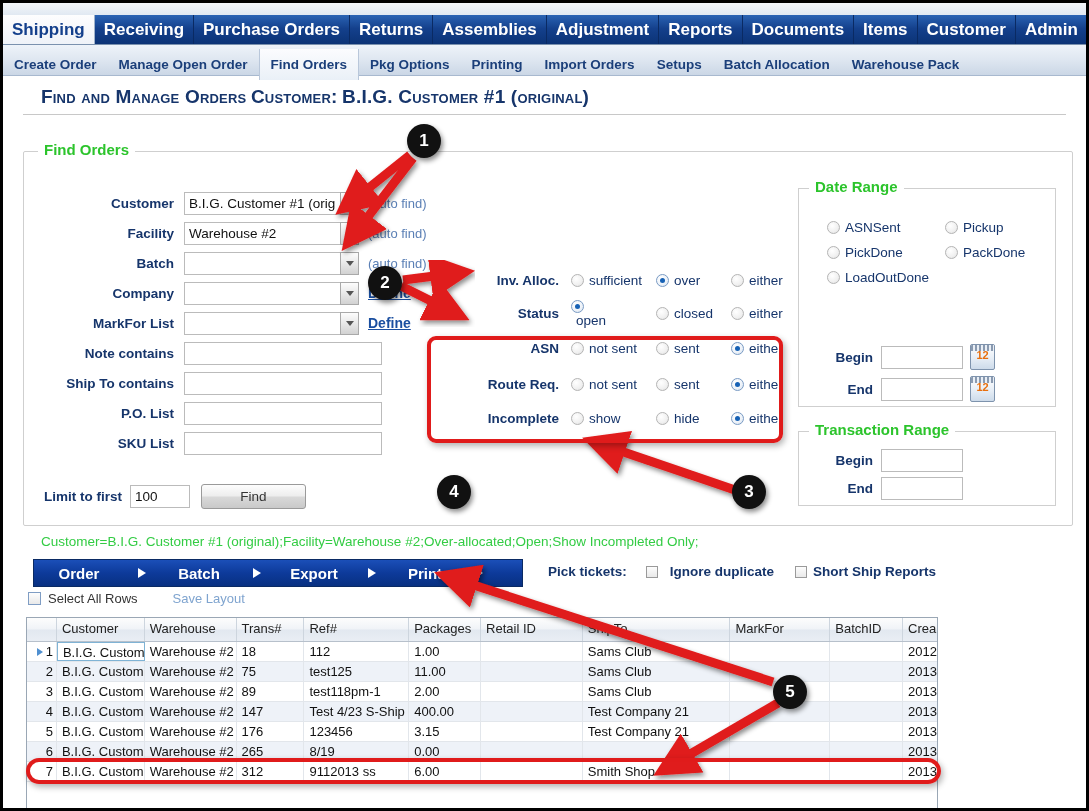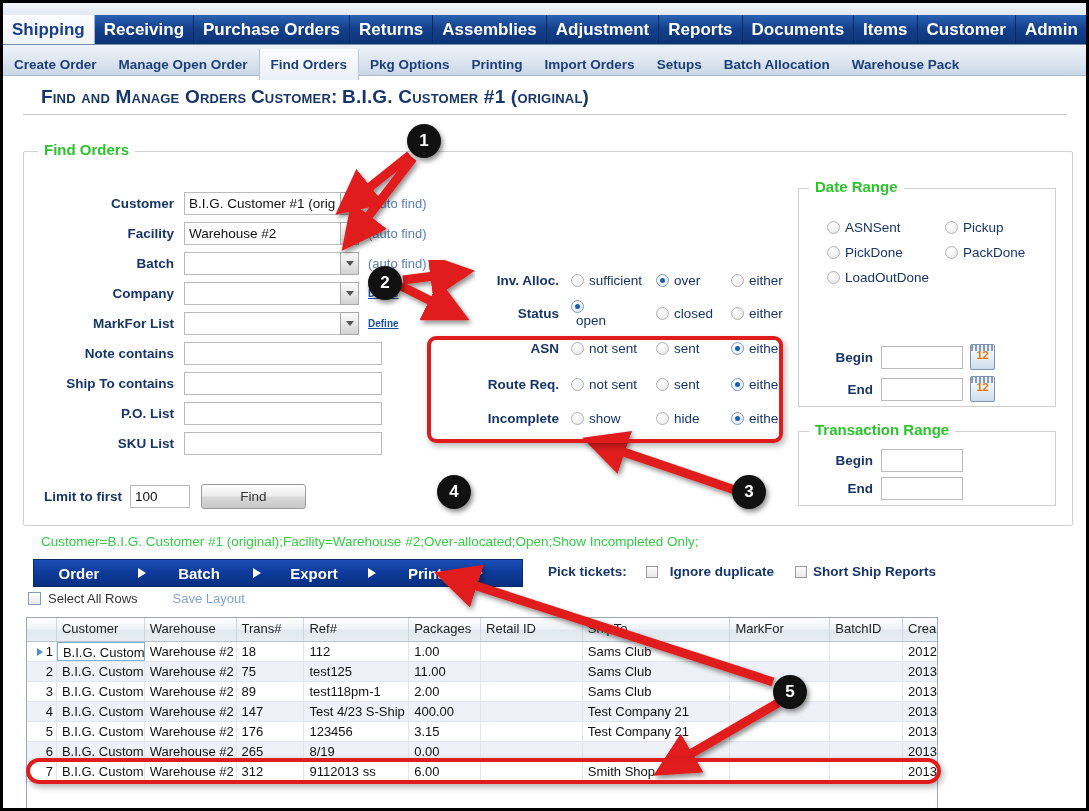--- a/index.html
+++ b/index.html
@@ -72,21 +72,21 @@
   }
   .combowrap{ position:relative; display:inline-block; }
   .combowrap .txtin{ padding-right:22px; }
   .ddbtn{
     position:absolute; right:0; top:0; width:19px; height:23px;
     background:linear-gradient(to bottom,#fdfdfd 0%,#e8e8e8 50%,#d2d2d2 100%);
     border:1px solid #a9a9a9; display:flex; align-items:center; justify-content:center;
   }
   .ddbtn .car{ width:0;height:0;border-left:4px solid transparent;border-right:4px solid transparent;border-top:5px solid #555;}
   .autofind{ font-size:13px; color:#5a7fb5; }
-  .deflink{ font-size:10px; font-weight:bold; color:#1b4fa0; text-decoration:underline; }
+  .deflink{ font-size:14px; font-weight:bold; color:#1b4fa0; text-decoration:underline; }
 
   
   .radrow{ display:flex; align-items:center; }
   .radlabel{ font-size:13.5px; font-weight:bold; color:#16356b; text-align:right; }
   .rad{
     width:13px; height:13px; border-radius:50%; border:1px solid #b4b4b4;
     background:radial-gradient(circle at 38% 34%,#ffffff 0%,#f0f0f0 60%,#dcdcdc 100%);
     display:inline-block; position:relative; flex:0 0 auto;
   }
   .rad.on{ border:1px solid #7a9bc4; background:radial-gradient(circle at 38% 34%,#ffffff 0%,#eef3f9 55%,#d4e0ee 100%); }

